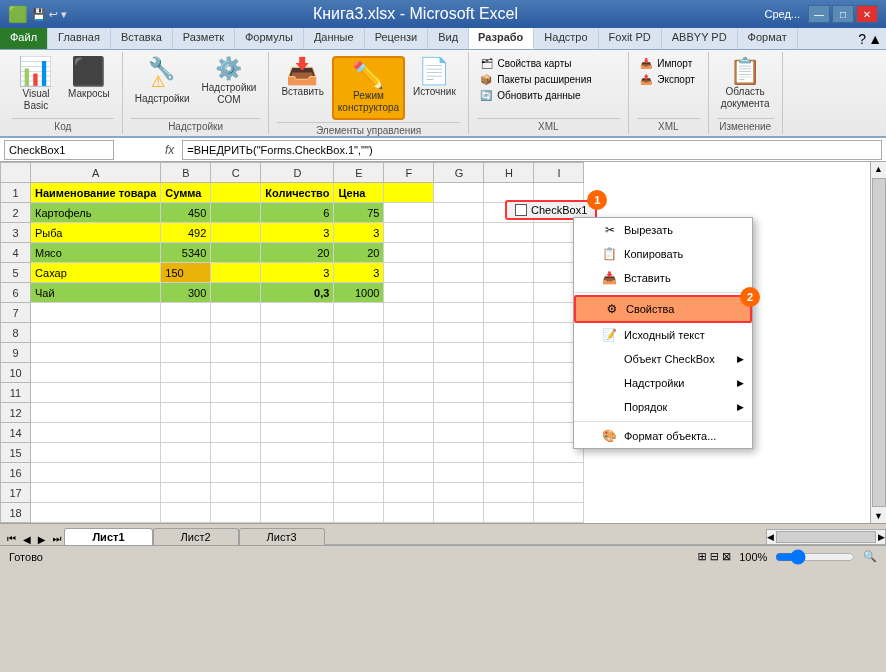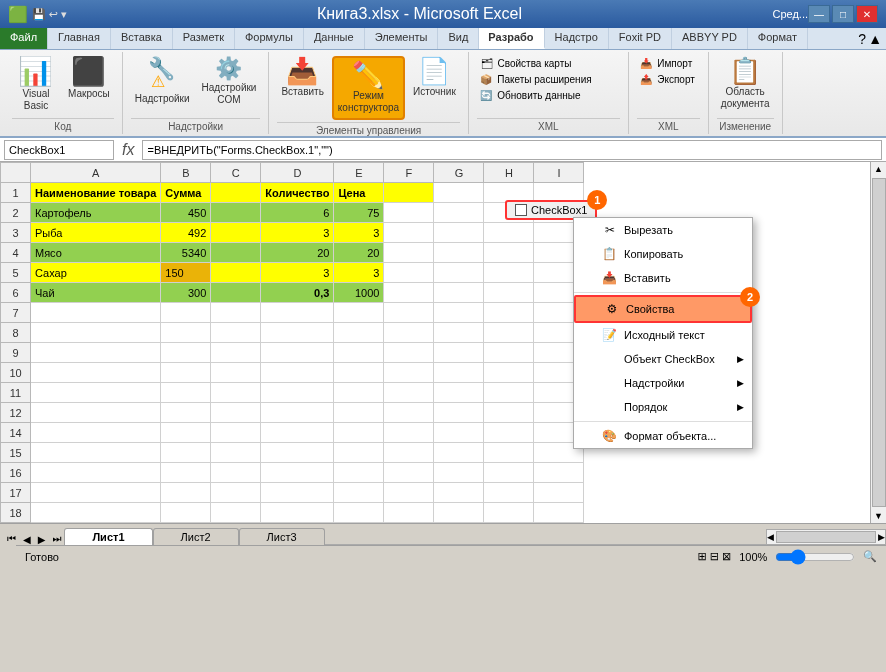--- a/index.html
+++ b/index.html
@@ -108,21 +108,21 @@
       padding: 0 4px;
       gap: 4px;
     }
     .name-box {
       border: 1px solid #aaa;
       width: 110px;
       height: 20px;
       padding: 0 4px;
       font-size: 11px;
     }
-    .formula-fx { color: #555; font-size: 16px; font-style: italic; padding: 0 4px; }
+    .formula-fx { color: #555; font-size: 12px; font-style: italic; padding: 0 4px; margin-left: 43px; }
     .formula-input { flex: 1; border: 1px solid #aaa; height: 20px; padding: 0 4px; font-size: 11px; }
 
     
     .spreadsheet {
       flex: 1;
       overflow: auto;
       background: white;
       position: relative;
     }
 
@@ -188,21 +188,20 @@
     
     .status-bar {
       background: #d4d0c8;
       height: 22px;
       display: flex;
       align-items: center;
       padding: 0 9px;
       border-top: 1px solid #a0a0a0;
       justify-content: space-between;
       font-size: 11px;
-      margin-left: 16px;
     }
     .status-right { display: flex; align-items: center; gap: 8px; }
     .sheet-tab {
       padding: 2px 27px;
       background: #d4d0c8;
       border: 1px solid #a0a0a0;
       border-bottom: none;
       cursor: pointer;
       font-size: 11px;
       border-radius: 3px 3px 0 0;
@@ -211,38 +210,38 @@
   </style>
 </head>
 <body>
 
 <div class="title-bar">
   <div class="title-bar-left">
     <span style="font-size:16px;">🟩</span>
     <span style="font-size:11px; color:#ddd;">💾 ↩ ▾</span>
   </div>
   <span class="title-bar-title">Книга3.xlsx - Microsoft Excel</span>
-  <div style="display:flex;align-items:center;gap:0;justify-content:center;">
+  <div style="display:flex;align-items:center;gap:8px;justify-content:center;">
     <span style="font-size:11px;">Сред...</span>
     <div class="title-bar-controls">
       <button class="title-btn">—</button>
       <button class="title-btn">□</button>
       <button class="title-btn" style="background:#e03030;">✕</button>
     </div>
   </div>
 </div>
 
 <div class="ribbon-tabs">
   <div class="ribbon-tab" style="background:#2a7a2a;color:white;">Файл</div>
   <div class="ribbon-tab">Главная</div>
   <div class="ribbon-tab">Вставка</div>
   <div class="ribbon-tab">Разметк</div>
   <div class="ribbon-tab">Формулы</div>
   <div class="ribbon-tab">Данные</div>
-  <div class="ribbon-tab">Элементы</div>
+  <div class="ribbon-tab">Рецензи</div>
   <div class="ribbon-tab">Вид</div>
   <div class="ribbon-tab active">Разрабо</div>
   <div class="ribbon-tab">Надстро</div>
   <div class="ribbon-tab">Foxit PD</div>
   <div class="ribbon-tab">ABBYY PD</div>
   <div class="ribbon-tab">Формат</div>
   <div style="flex:1;background:#d9e4f0;"></div>
   <div style="display:flex;align-items:center;gap:2px;padding-right:4px;background:#d9e4f0;">
     <span style="cursor:pointer;font-size:14px;">?</span>
     <span style="cursor:pointer;font-size:14px;">▲</span>

